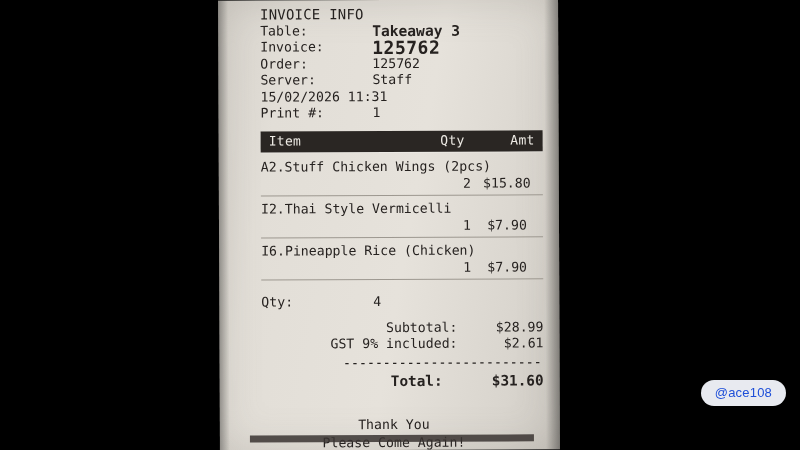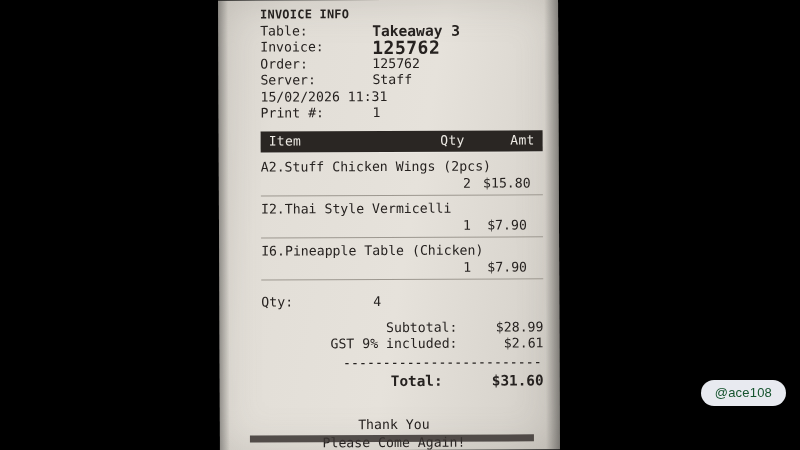--- a/index.html
+++ b/index.html
@@ -39,23 +39,23 @@
     transform: rotate(-0.25deg);
   }
   .rc-inner {
     padding: 6px 16px 0 42px;
   }
   .row {
     display: block;
     white-space: pre;
   }
   .title {
-    font-weight: bold;
+    font-weight: normal;
     letter-spacing: 0.2px;
-    font-size: 12px;
+    font-size: 14px;
   }
   .kv {
     display: flex;
   }
   .kv .k {
     width: 112px;
     flex: 0 0 112px;
     white-space: pre;
   }
   .kv .v {
@@ -164,21 +164,21 @@
     position: absolute;
     right: 0; top: 0; bottom: 0; width: 14px;
     background: linear-gradient(to left, rgba(0,0,0,0.35), rgba(0,0,0,0));
   }
   
   .badge {
     position: absolute;
     right: 14px;
     bottom: 44px;
     background: #e8eaf0;
-    color: #14532d;
+    color: #1d4ed8;
     border-radius: 13px;
     padding: 5px 14px 6px 14px;
     font-family: "Liberation Sans", sans-serif;
     font-size: 13px;
     letter-spacing: 0.2px;
     box-shadow: 0 1px 3px rgba(0,0,0,0.5);
   }
 </style>
 </head>
 <body>
@@ -244,21 +244,21 @@
           <div class="item-name">I2.Thai Style Vermicelli</div>
           <div class="item-line2">
             <span class="sp"></span>
             <span class="q">1</span>
             <span class="a">$7.90</span>
           </div>
           <div class="rule"></div>
         </div>
 
         <div class="item-block">
-          <div class="item-name">I6.Pineapple Table (Chicken)</div>
+          <div class="item-name">I6.Pineapple Rice (Chicken)</div>
           <div class="item-line2">
             <span class="sp"></span>
             <span class="q">1</span>
             <span class="a">$7.90</span>
           </div>
           <div class="rule"></div>
         </div>
 
       </div>
 

